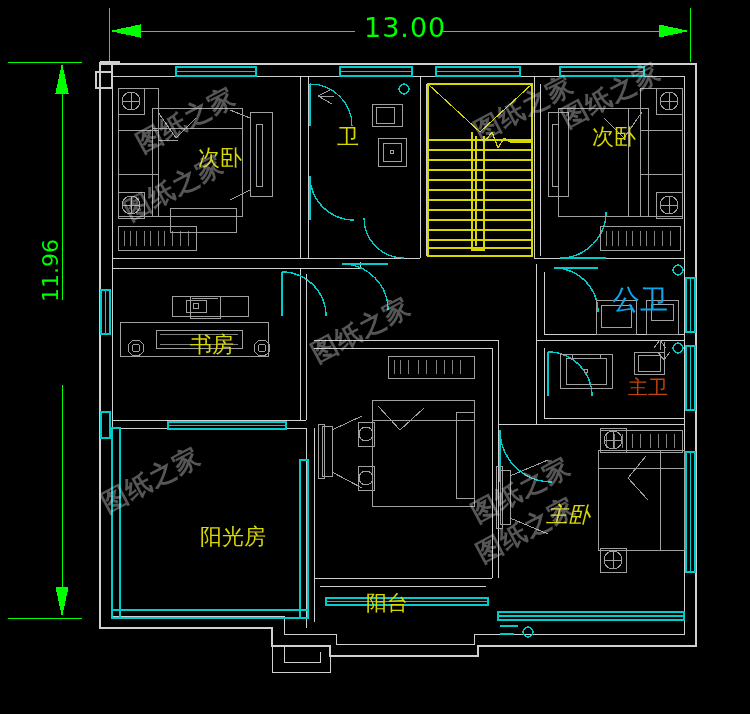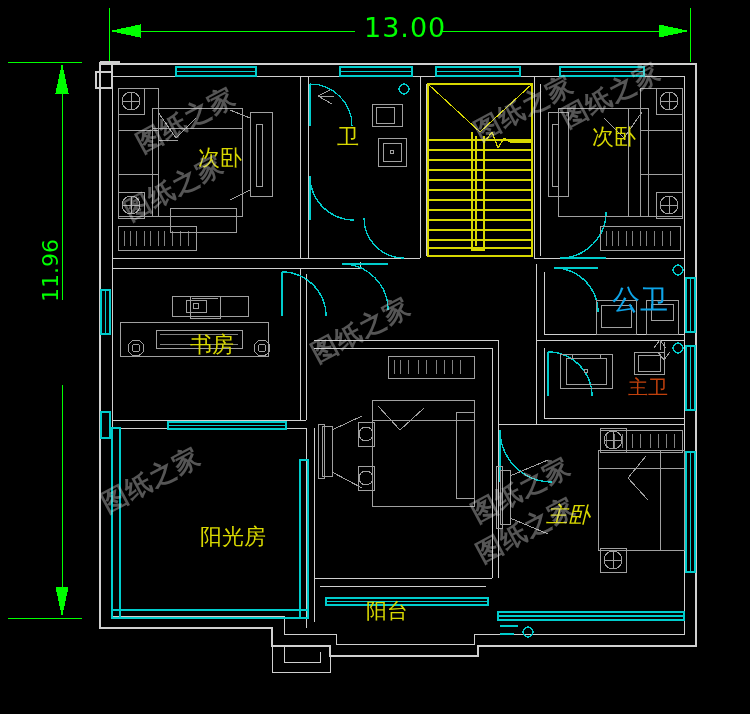--- a/index.html
+++ b/index.html
@@ -324,21 +324,21 @@
   <div style="position:absolute;left:592px;top:122px;color:#d8d800;font-size:22px;">
     <span>次卧</span></div>
   <div style="position:absolute;left:190px;top:330px;color:#d8d800;font-size:22px;text-align:center;">
     <span>书房</span></div>
   <div style="position:absolute;left:612px;top:281px;color:#0ea5e9;font-size:28px;">
     <span>公卫</span></div>
   <div style="position:absolute;left:612px;top:374px;color:#c2410c;font-size:20px;margin-left:16px;">
     <span>主卫</span></div>
   <div style="position:absolute;left:200px;top:522px;color:#d8d800;font-size:22px;">
     <span>阳光房</span></div>
-  <div style="position:absolute;left:366px;top:589px;color:#d8d800;font-size:21px;margin-top:8px;">
+  <div style="position:absolute;left:366px;top:589px;color:#d8d800;font-size:21px;">
     <span>阳台</span></div>
   <div style="position:absolute;left:546px;top:500px;color:#d8d800;font-size:22px;font-style:italic;">
     <span>主卧</span></div>
 </div>
 
 <div style="position:absolute;left:364px;top:12px;color:#00ff00;font-size:27px;letter-spacing:1px;">
   <span>13.00</span>
 </div>
 <div style="position:absolute;left:38px;top:302px;color:#00ff00;font-size:22px;
             transform:rotate(-90deg);transform-origin:left top;white-space:nowrap;">

